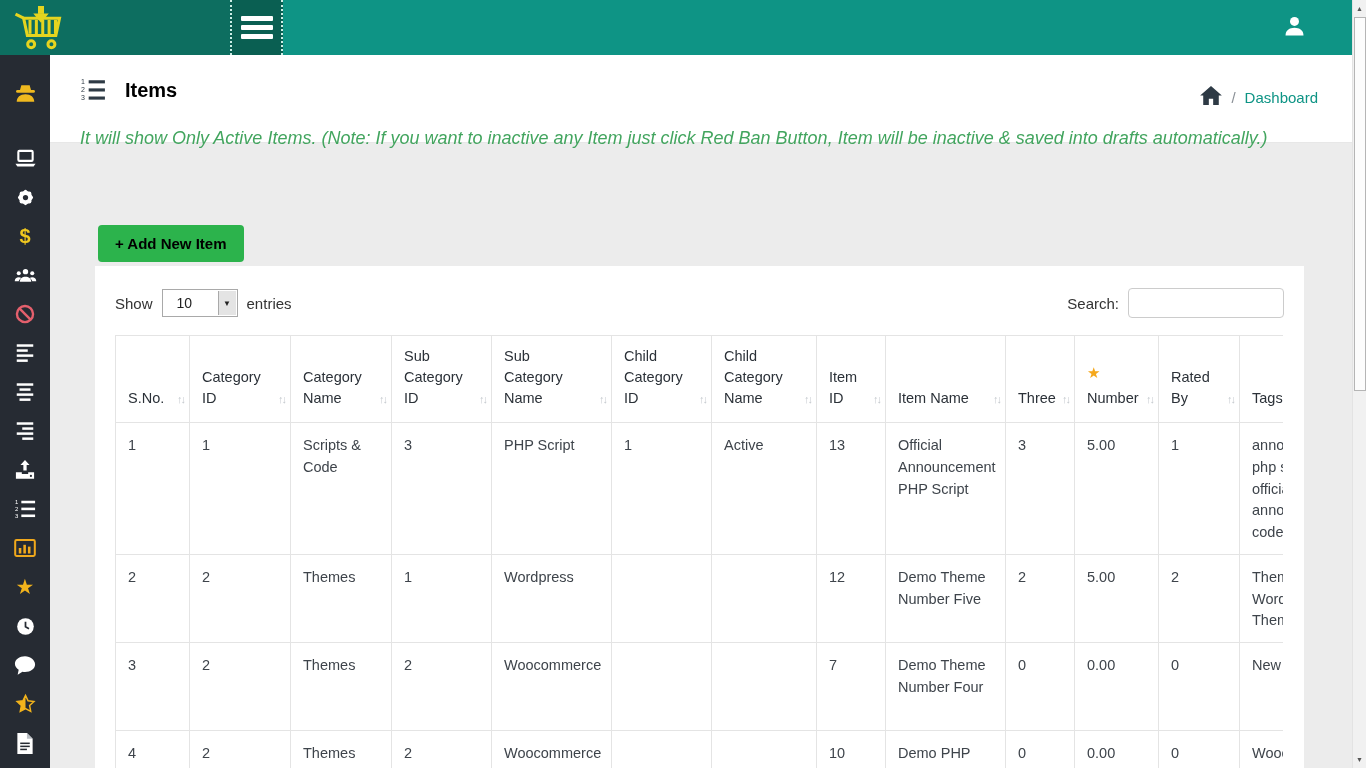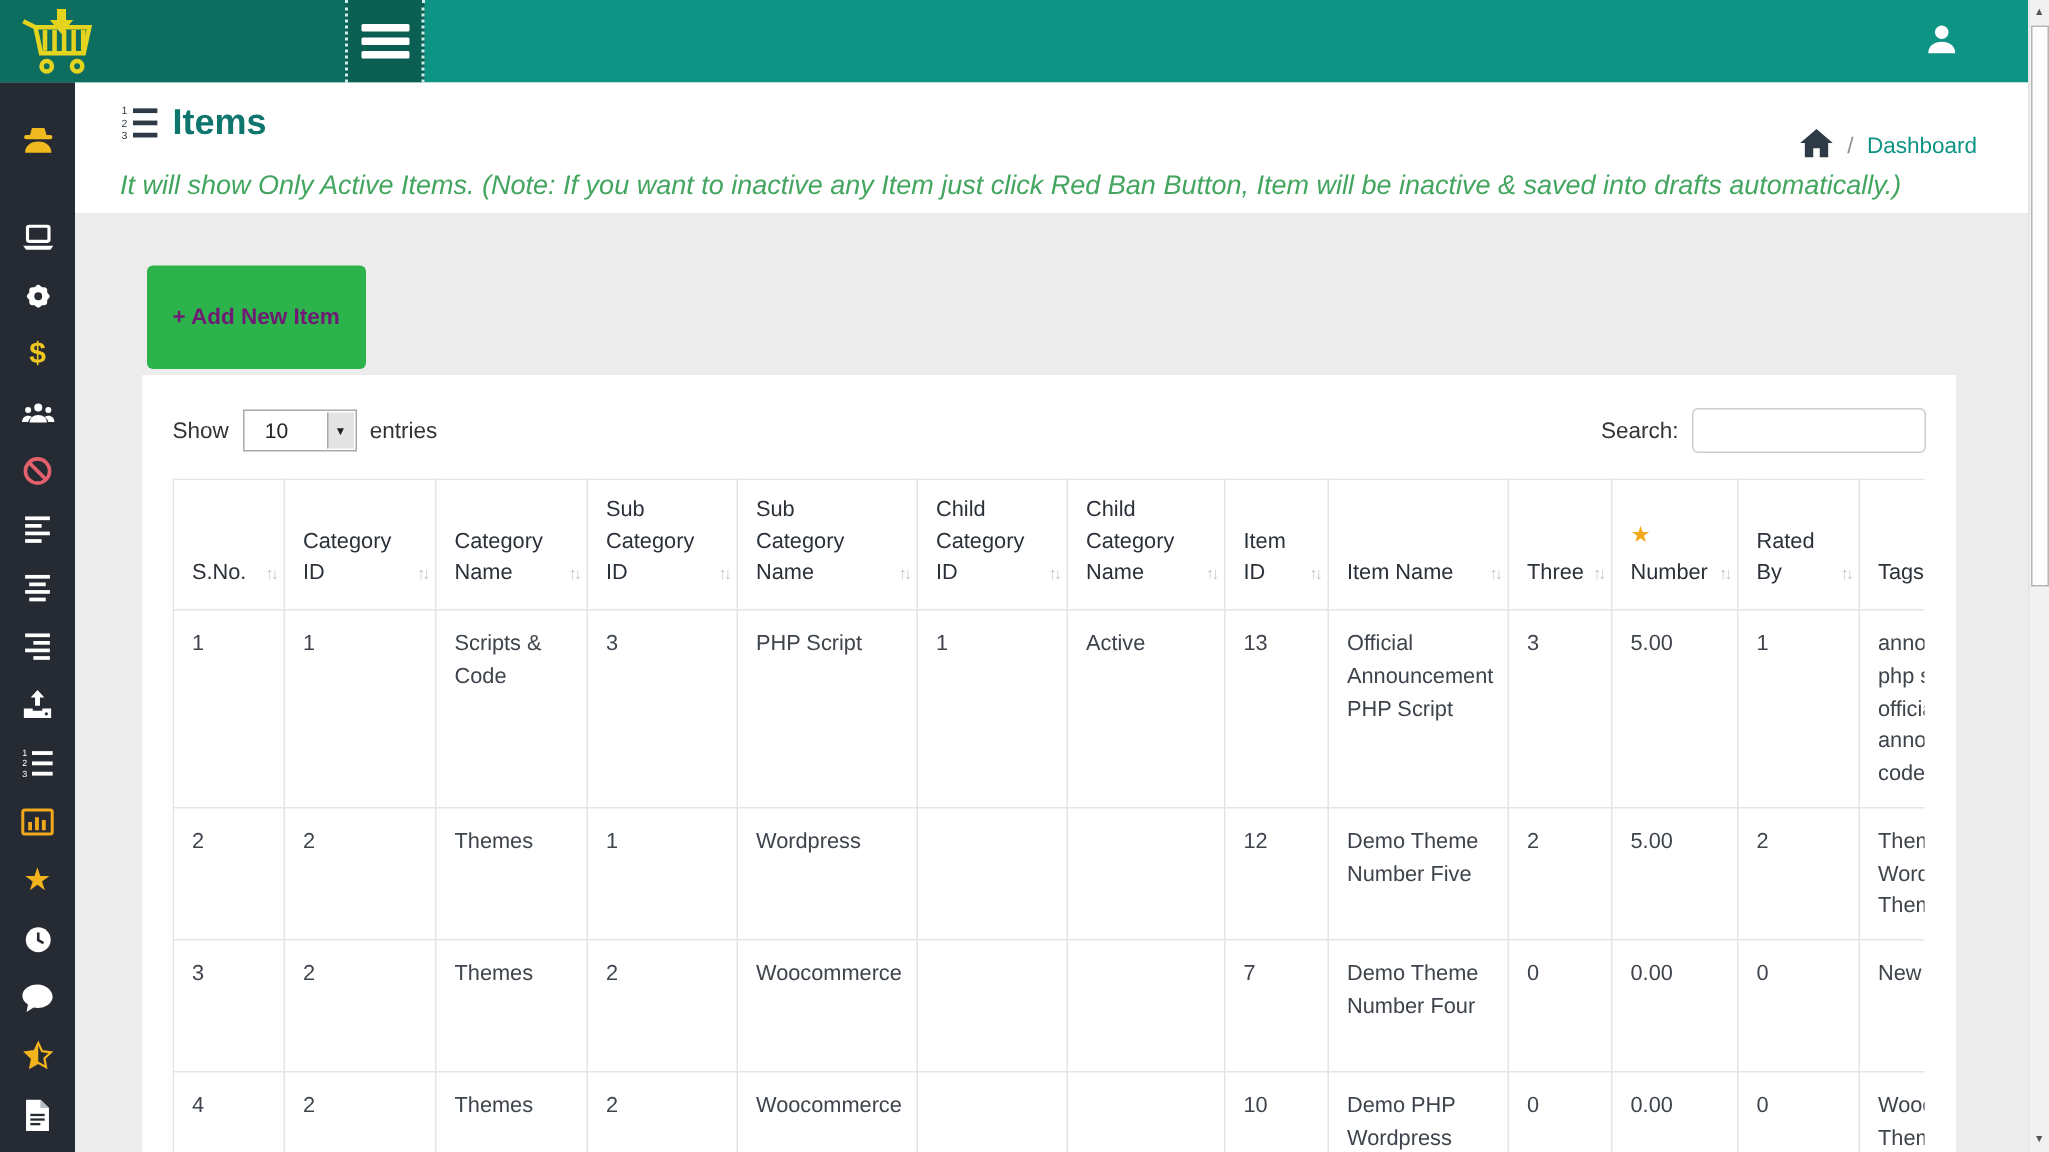--- a/index.html
+++ b/index.html
@@ -21,28 +21,28 @@
   .sidebar{position:absolute;left:0;top:55px;width:50px;height:713px;background:#262B33;
     display:flex;flex-direction:column;align-items:center;padding-top:26px;box-sizing:border-box;}
   .side-item{width:30px;height:20px;margin-bottom:19px;display:flex;align-items:center;justify-content:center;cursor:pointer;flex:0 0 auto;}
   .side-item.first{height:28px;margin-bottom:39px;}
   .dollar{color:#EFC71F;font-weight:bold;font-size:20px;line-height:20px;}
   .side-star{color:#F2B31C;font-size:21px;line-height:20px;}
   
   .content{position:absolute;left:50px;top:55px;width:1302px;height:713px;}
   .page-head{background:#fff;height:88px;padding:13px 30px 0 30px;box-sizing:border-box;position:relative;border-bottom:1px solid #e7e7e7;}
   .title-row{display:flex;align-items:center;gap:9px;}
-  .page-title{font-size:24px;font-weight:700;color:#0f766e;margin:0;line-height:1.2;}
+  .page-title{font-size:20px;font-weight:700;color:#000000;margin:10px;line-height:1.2;}
   .page-subtitle{margin-top:16px;color:#43A55F;font-style:italic;font-size:18px;}
   .breadcrumb{position:absolute;right:34px;top:31px;display:flex;align-items:center;gap:9px;font-size:15px;}
   .crumb-sep{color:#8a9096;}
   .crumb-link{color:#0E9485;text-decoration:none;cursor:pointer;}
   .toolbar{padding:34px 0 0 48px;}
-  .add-btn{background:#2CB34C;color:#701a75;font-weight:700;font-size:15px;border:none;border-radius:4px;
-    padding:26px 17px;cursor:pointer;font-family:"Liberation Sans",sans-serif;}
+  .add-btn{background:#2CB34C;color:#000000;font-weight:700;font-size:15px;border:none;border-radius:4px;
+    padding:10px 17px;cursor:pointer;font-family:"Liberation Sans",sans-serif;margin-top:48px;}
   
   .card{background:#fff;margin:4px 48px 0 45px;padding:22px 20px;box-sizing:border-box;height:592px;}
   .controls{display:flex;align-items:center;justify-content:space-between;font-size:15px;color:#333;}
   .controls-left,.controls-right{display:flex;align-items:center;gap:9px;}
   .select{width:76px;height:28px;border:1px solid #a9a9a9;background:#fff;position:relative;
     display:flex;align-items:center;padding-left:14px;box-sizing:border-box;font-size:14px;color:#222;cursor:pointer;}
   .select-caret{position:absolute;right:1px;top:1px;bottom:1px;width:17px;background:#e4e4e4;
     border-left:1px solid #a9a9a9;display:flex;align-items:center;justify-content:center;font-size:8px;color:#222;}
   .search-input{width:156px;height:30px;border:1px solid #ccc;border-radius:4px;box-sizing:border-box;
     padding:0 9px;font-size:14px;font-family:"Liberation Sans",sans-serif;outline:none;}

